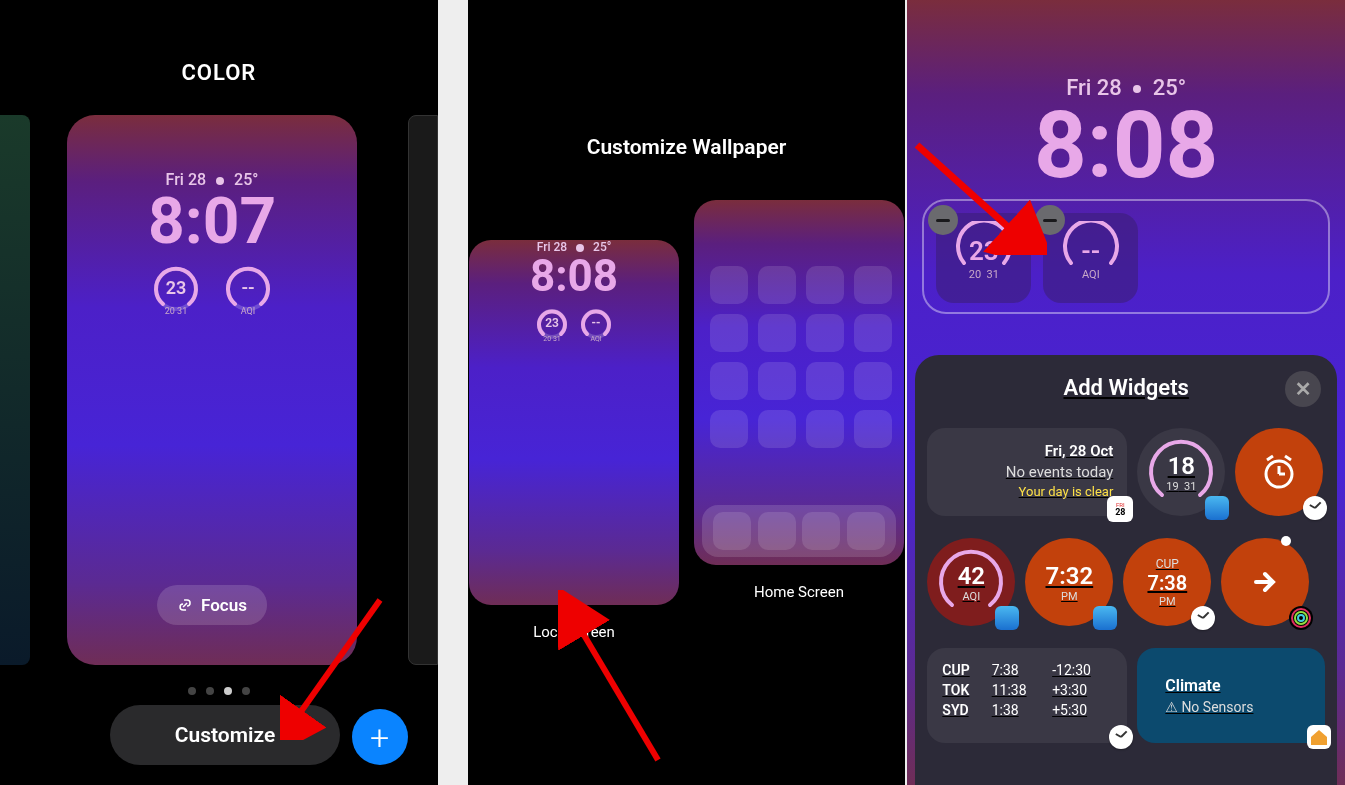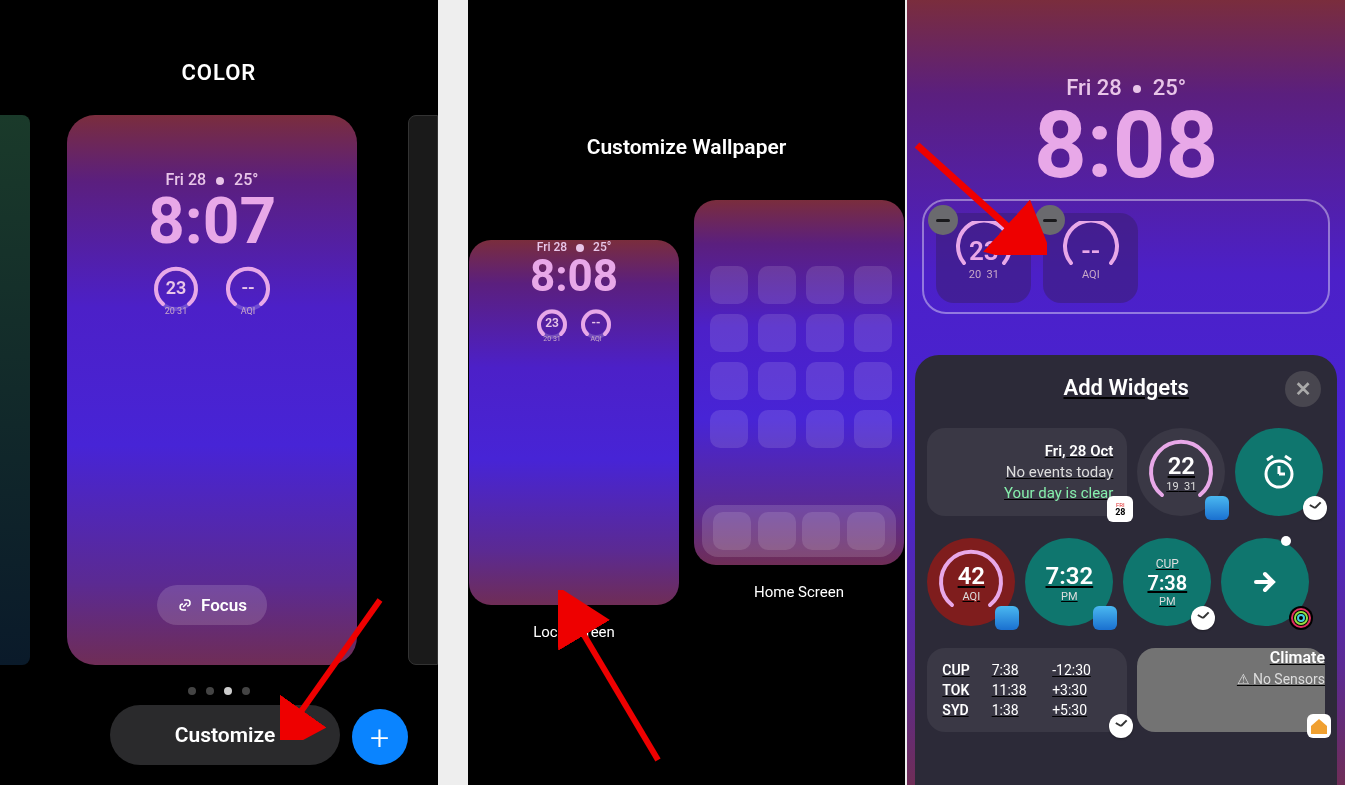--- a/index.html
+++ b/index.html
@@ -61,41 +61,41 @@
 .p3-minus::before{content:'';width:14px;height:3px;background:#1a1a1c;border-radius:2px;}
 .arrow-p3{position:absolute;left:0px;top:135px;width:140px;height:120px;pointer-events:none;z-index:5;}
 
 .p3-sheet{position:absolute;left:8px;right:8px;bottom:0;top:355px;background:#2c2a38;border-radius:24px 24px 0 0;padding:20px 12px 12px;text-decoration:underline;}
 .p3-sheet-title{color:#fff;font-size:22px;font-weight:600;text-align:center;}
 .p3-close{position:absolute;right:16px;top:16px;width:36px;height:36px;border-radius:50%;background:#48464f;display:flex;align-items:center;justify-content:center;color:#aaa;font-size:20px;font-weight:bold;}
 .p3-row1{display:flex;gap:10px;margin-top:28px;text-align:right;}
 .p3-cal{background:#3a3845;border-radius:18px;padding:14px 14px 10px;width:200px;position:relative;}
 .p3-cal .d{color:#fff;font-size:15px;font-weight:600;}
 .p3-cal .e{color:#ddd;font-size:15px;margin-top:3px;}
-.p3-cal .c{color:#86efac;font-size:15px;margin-top:3px;}
+.p3-cal .c{color:#fde047;font-size:13px;margin-top:3px;}
 .mini-badge{position:absolute;bottom:-6px;right:-6px;width:26px;height:26px;border-radius:6px;background:#fff;display:flex;flex-direction:column;align-items:center;justify-content:center;font-size:9px;}
 .mini-badge .t{color:#e03030;font-size:6px;line-height:1;}
 .mini-badge .n{color:#000;font-weight:700;line-height:1;}
-.p3-wtile{background:#0f766e;border-radius:50%;width:88px;height:88px;display:flex;flex-direction:column;align-items:center;justify-content:center;position:relative;}
+.p3-wtile{background:#c2410c;border-radius:50%;width:88px;height:88px;display:flex;flex-direction:column;align-items:center;justify-content:center;position:relative;}
 .p3-wtile .v{color:#fff;font-size:24px;font-weight:600;}
 .p3-wtile .s{color:#ddd;font-size:11px;}
 .clock-badge{position:absolute;bottom:-4px;right:-4px;width:24px;height:24px;border-radius:50%;background:#fff;box-shadow:0 1px 2px rgba(0,0,0,0.3);}
 .clock-badge::after{content:'';position:absolute;top:50%;left:50%;width:2px;height:8px;background:#333;transform-origin:bottom;transform:translate(-50%,-100%) rotate(45deg);}
 .clock-badge::before{content:'';position:absolute;top:50%;left:50%;width:2px;height:6px;background:#333;transform-origin:bottom;transform:translate(-50%,-100%) rotate(-60deg);}
 .weather-badge{position:absolute;bottom:-4px;right:-4px;width:24px;height:24px;border-radius:6px;background:linear-gradient(#4ab8f0,#1a70d0);}
 
 .p3-row2{display:flex;gap:10px;margin-top:22px;}
 .p3-row2 .p3-wtile{width:88px;height:88px;}
 
 .p3-row3{display:flex;gap:10px;margin-top:22px;}
 .p3-clocks{background:#3a3845;border-radius:18px;padding:12px;width:200px;position:relative;}
 .p3-clocks table{width:100%;color:#fff;font-size:14px;border-collapse:collapse;}
 .p3-clocks td{padding:2px 3px;}
 .p3-clocks .city{font-weight:600;}
-.p3-climate{background:#737373;border-radius:18px;padding:0;flex:1;position:relative;text-align:right;}
+.p3-climate{background:#0c4a6e;border-radius:18px;padding:28px;flex:1;position:relative;}
 .p3-climate .t{color:#fff;font-size:16px;font-weight:600;}
 .p3-climate .s{color:#ddd;font-size:14px;margin-top:4px;}
 
 .sun-icon{display:inline-block;width:14px;height:14px;vertical-align:middle;position:relative;margin:0 3px;}
 .sun-icon::before{content:'';position:absolute;inset:3px;border-radius:50%;background:currentColor;}
 .link-icon{display:inline-block;vertical-align:middle;}
 .ring-arc{stroke:#e8a8e8;stroke-width:4;fill:none;stroke-linecap:round;}
 .ring-bg{stroke:rgba(255,255,255,0.2);stroke-width:4;fill:none;}
 </style>
 </head>
@@ -274,21 +274,21 @@
         <div class="c">Your day is clear</div>
         <div class="mini-badge">
           <div class="t">FRI</div>
           <div class="n">28</div>
         </div>
       </div>
       <div class="p3-wtile" style="background:#3a3845;">
         <svg width="78" height="78" viewBox="0 0 78 78" style="position:absolute;">
             <path class="ring-arc" stroke="#fff" d="M20 62 A30 30 0 1 1 58 62" stroke-width="5"></path>
           </svg>
-        <div class="v">22</div>
+        <div class="v">18</div>
         <div class="s"><span>19</span>&nbsp;&nbsp;<span>31</span></div>
         <div class="weather-badge"></div>
       </div>
       <div class="p3-wtile">
         <svg width="40" height="40" viewBox="0 0 40 40" fill="#fff">
             <circle cx="20" cy="22" r="13" fill="none" stroke="#fff" stroke-width="3"></circle>
             <line x1="20" y1="22" x2="20" y2="14" stroke="#fff" stroke-width="3"></line>
             <line x1="20" y1="22" x2="26" y2="22" stroke="#fff" stroke-width="3"></line>
             <line x1="8" y1="8" x2="14" y2="4" stroke="#fff" stroke-width="3"></line>
             <line x1="32" y1="8" x2="26" y2="4" stroke="#fff" stroke-width="3"></line>

